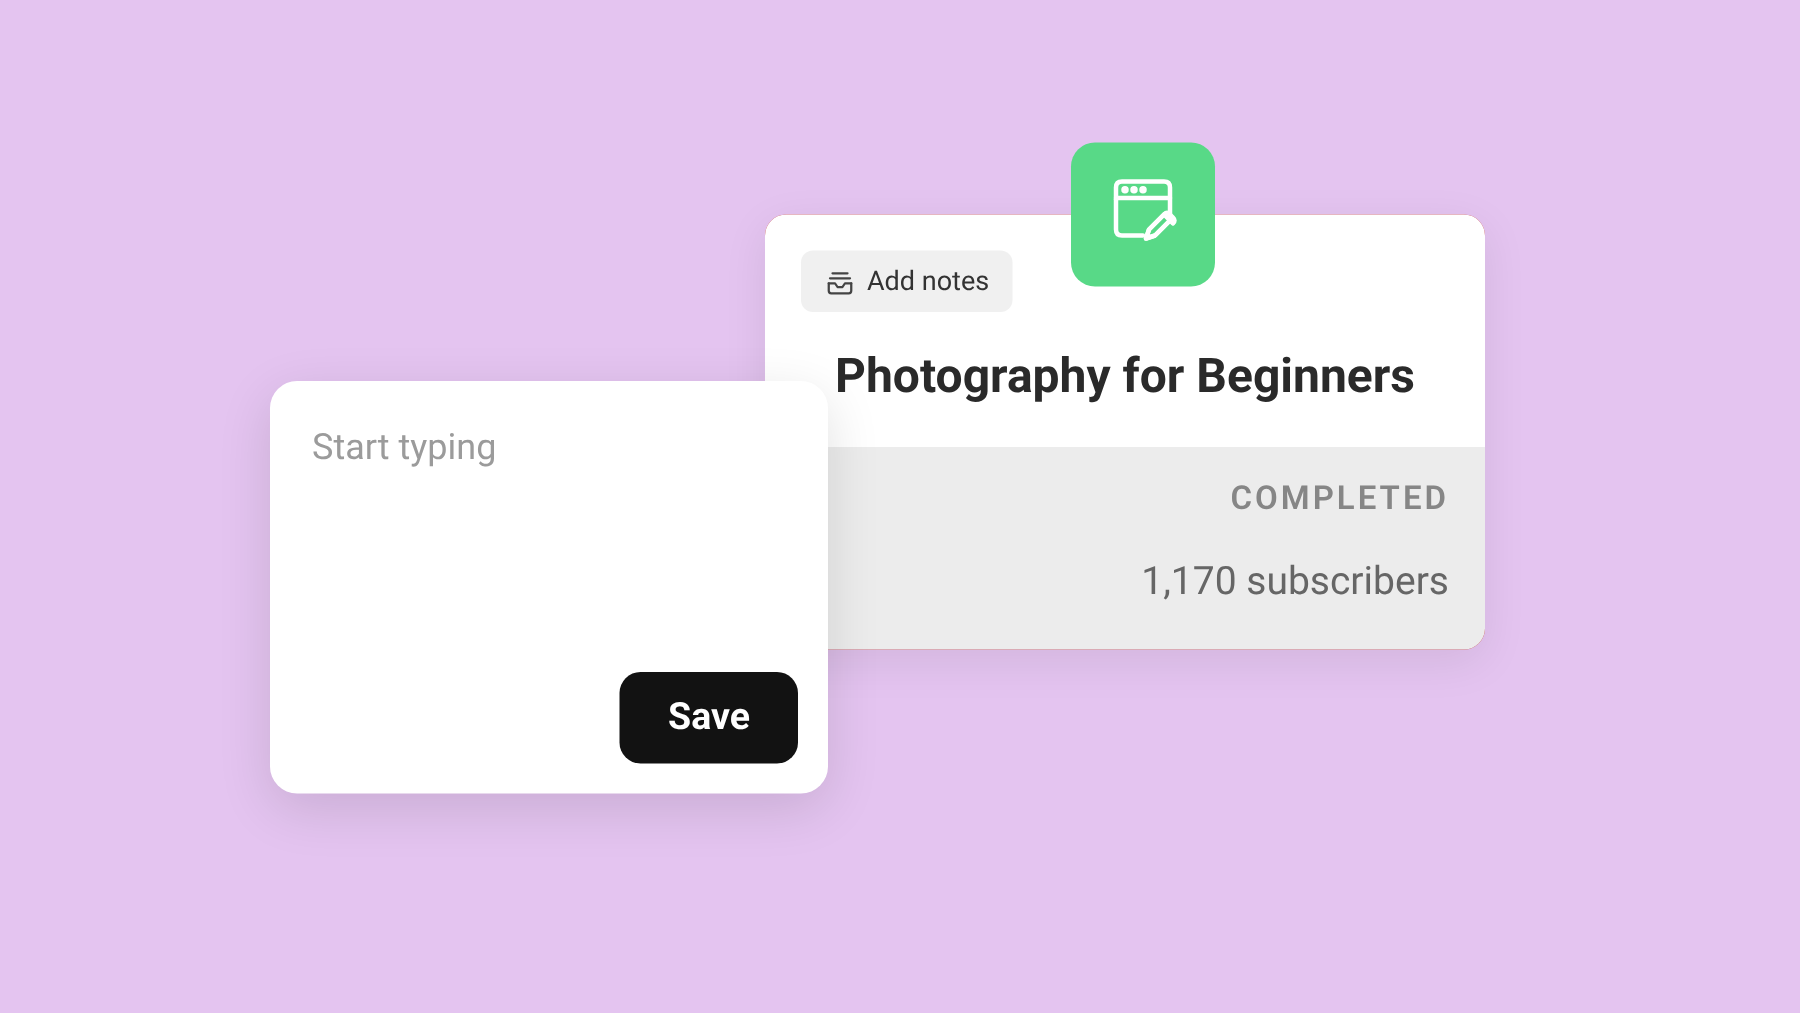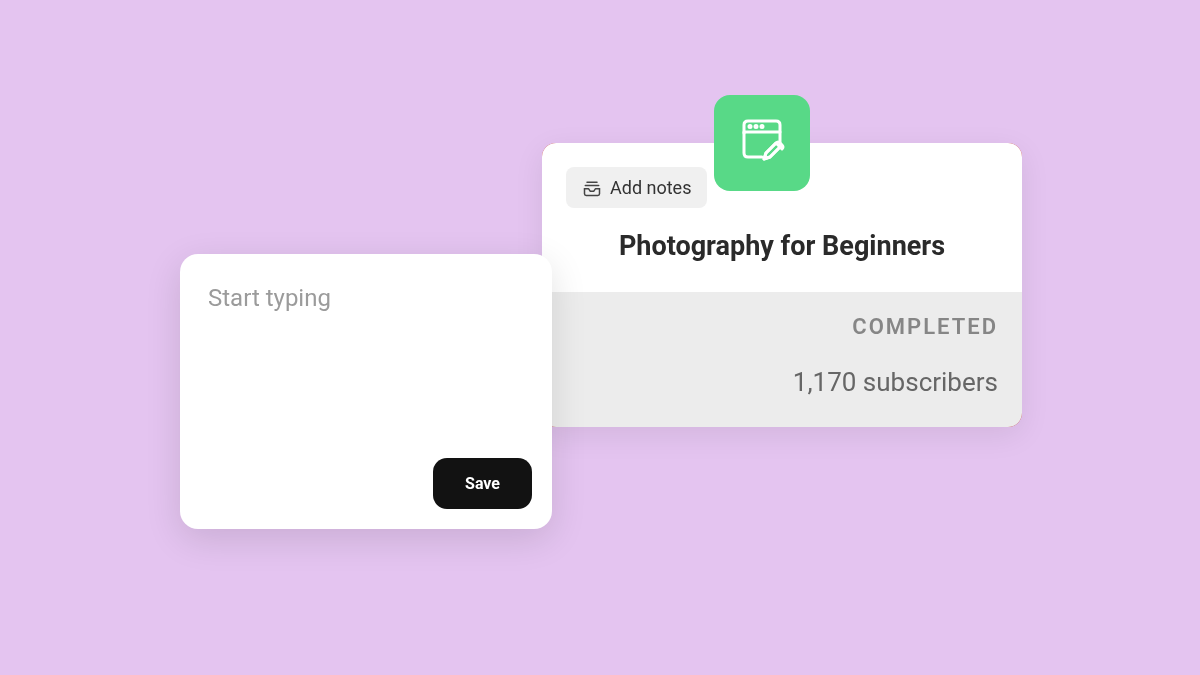--- a/index.html
+++ b/index.html
@@ -7,21 +7,21 @@
       width: 1200px;
       height: 675px;
       background: #e4c4f0;
       font-family: -apple-system, BlinkMacSystemFont, "Segoe UI", Roboto, sans-serif;
       position: relative;
       border-radius: 20px;
       overflow: hidden;
     }
     .course-card {
       position: absolute;
-      left: 542px;
+      left: 510px;
       top: 143px;
       width: 480px;
       background: #b91c1c;
       border-radius: 14px;
       box-shadow: 0 8px 30px rgba(0,0,0,0.08);
       overflow: visible;
     }
     .course-top {
       padding: 24px 24px 28px 24px;
       background: #fff;
@@ -40,21 +40,21 @@
       color: #333;
       cursor: pointer;
       font-family: inherit;
     }
     .inbox-icon {
       width: 20px;
       height: 20px;
       flex-shrink: 0;
     }
     .course-title {
-      font-size: 27px;
+      font-size: 32px;
       font-weight: 700;
       color: #2a2a2a;
       text-align: center;
       margin-top: 22px;
       line-height: 1.25;
     }
     .course-bottom {
       background: #ececec;
       padding: 22px 24px 30px 24px;
       border-radius: 0 0 14px 14px;
@@ -116,21 +116,21 @@
     }
     .save-btn {
       position: absolute;
       right: 20px;
       bottom: 20px;
       background: #121212;
       color: #fff;
       border: none;
       border-radius: 14px;
       padding: 16px 32px;
-      font-size: 16px;
+      font-size: 25px;
       font-weight: 700;
       cursor: pointer;
       font-family: inherit;
     }
   </style>
 </head>
 <body>
 
 <div class="course-card">
   <div class="course-top">

